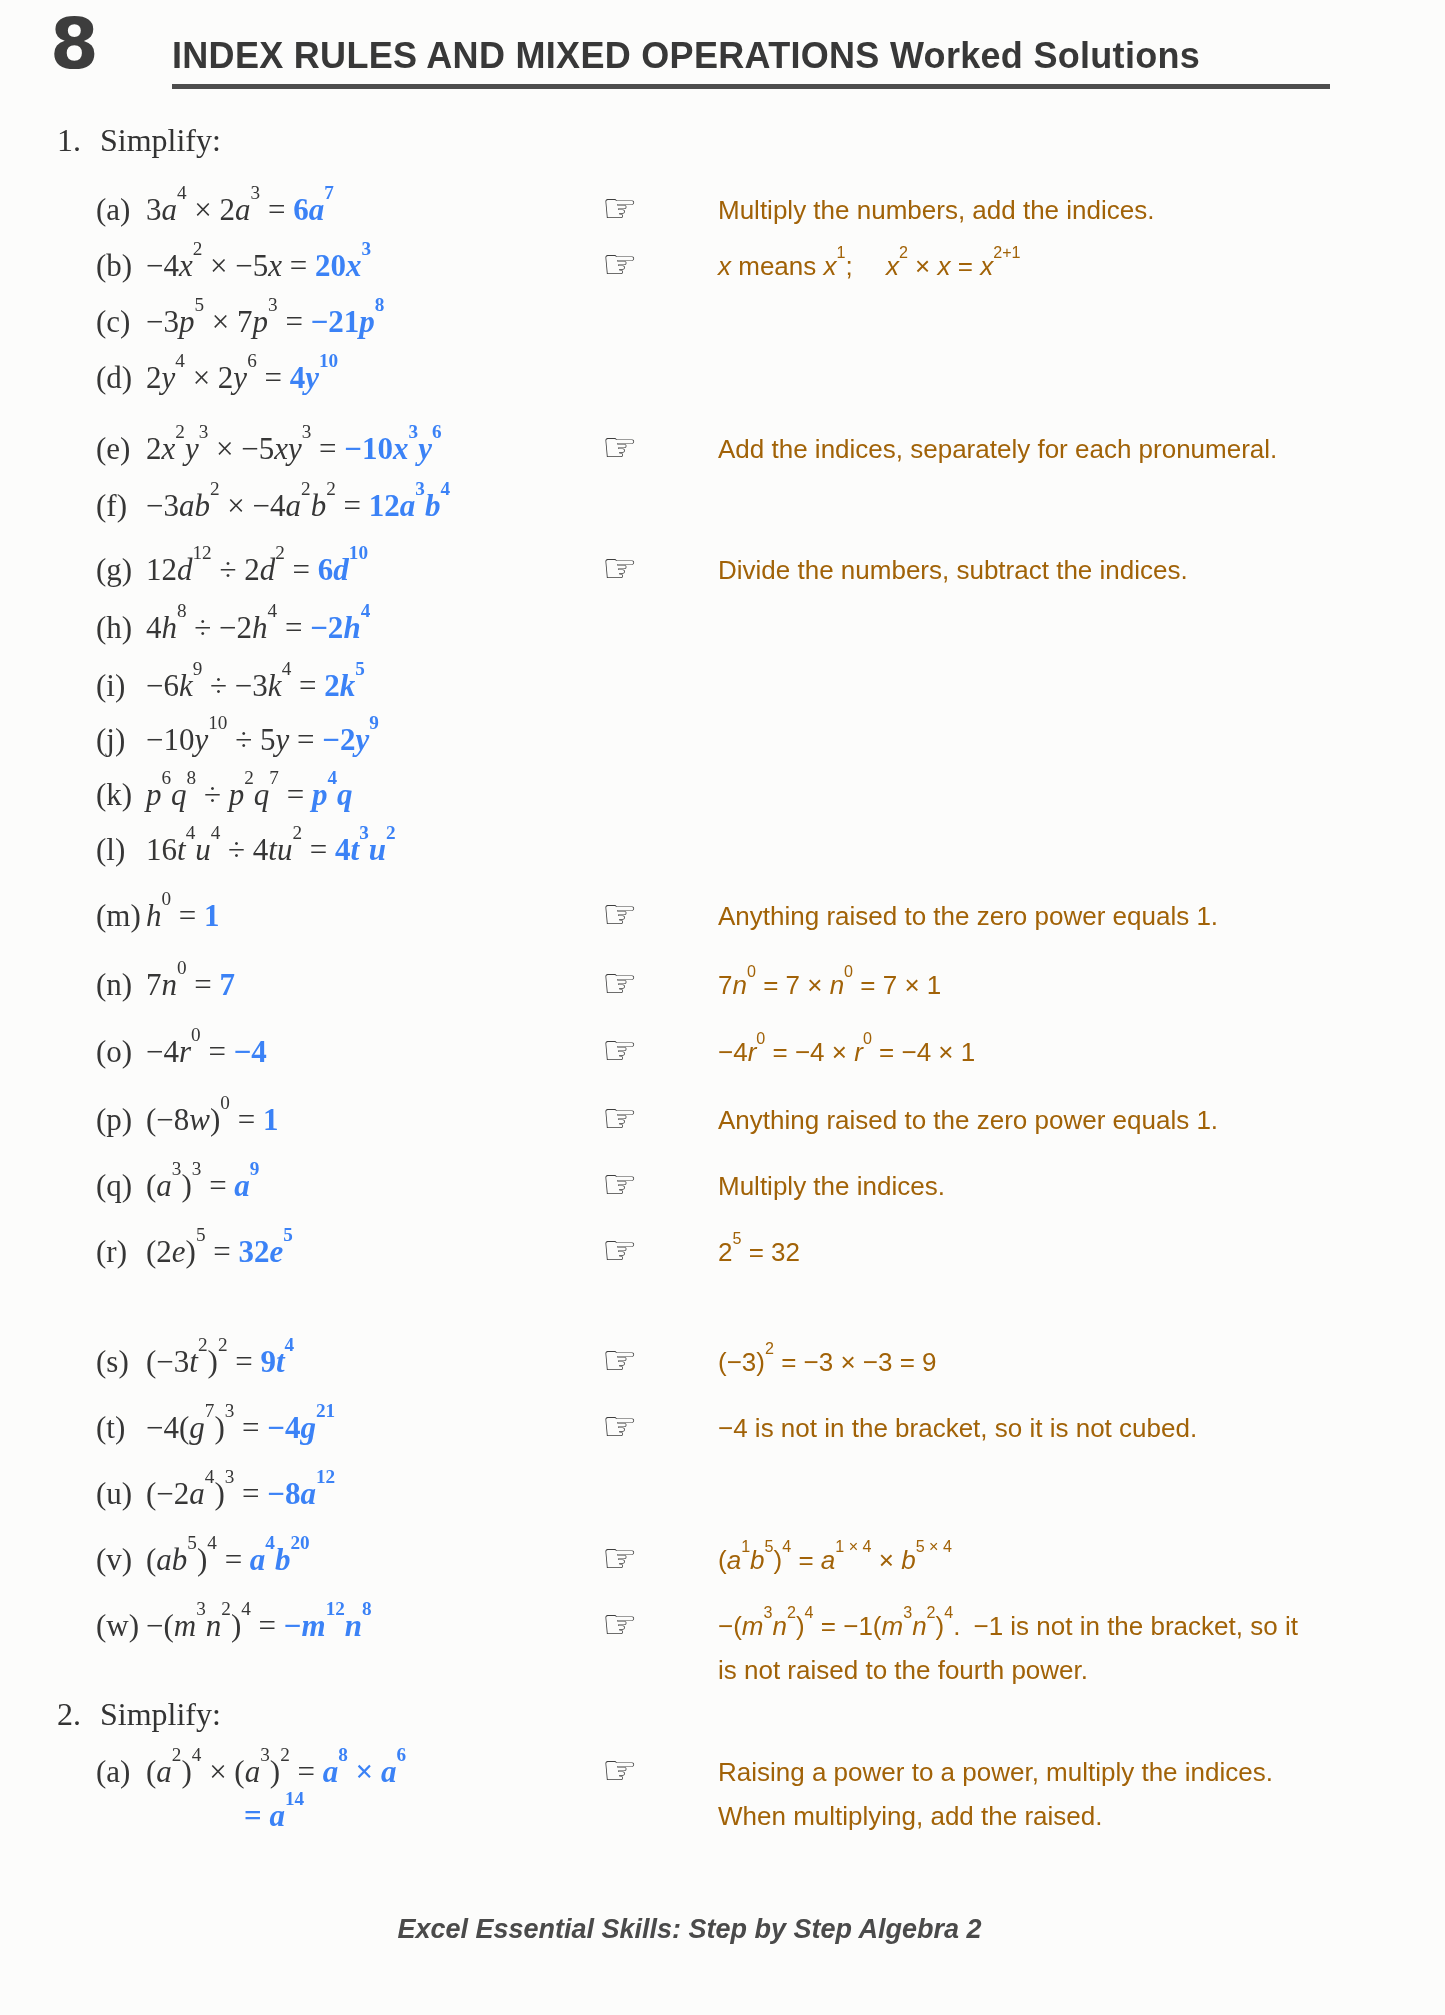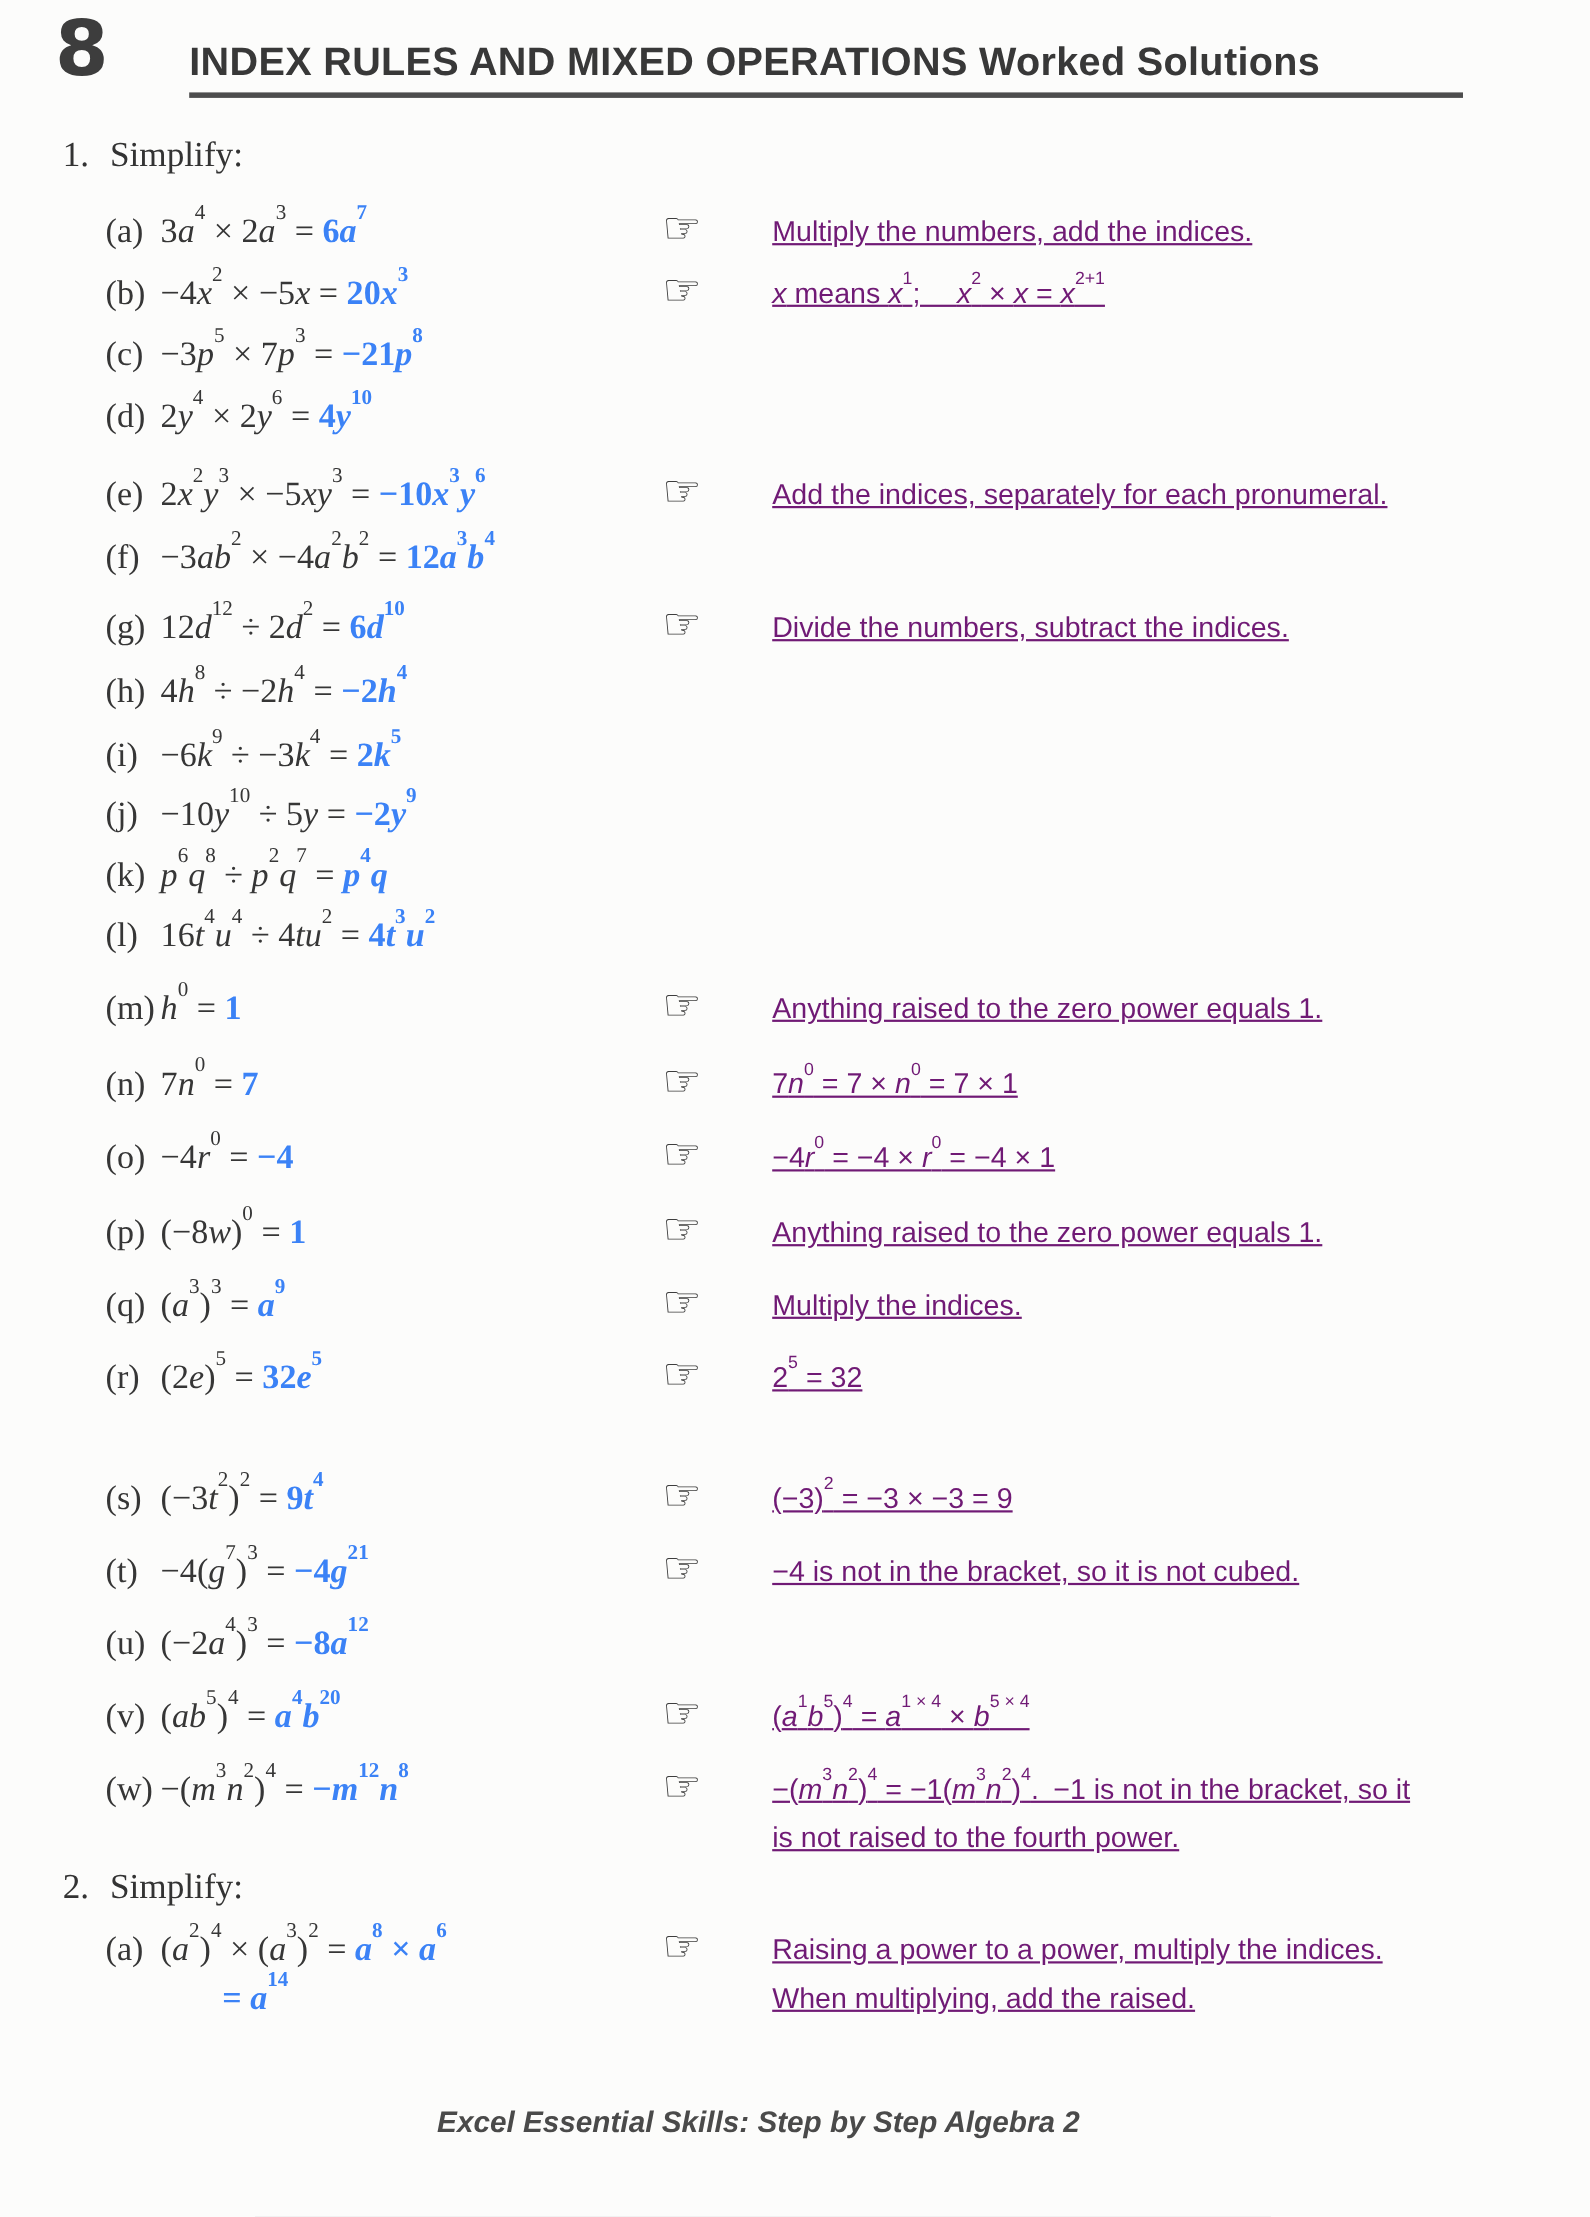--- a/index.html
+++ b/index.html
@@ -13,24 +13,24 @@
   
   .shead{position:absolute;left:0;width:1445px;font:32px/44px "Liberation Serif",serif;color:#333;}
   .snum{position:absolute;left:57px;}
   .stext{position:absolute;left:100px;}
   
   .row{position:absolute;left:0;width:1445px;font:31px/44px "Liberation Serif",serif;color:#363636;}
   .plabel{position:absolute;left:96px;width:48px;}
   .eq{position:absolute;left:146px;top:0;white-space:nowrap;}
   .eq i{font-style:italic;}
   .answer{font-weight:700;color:#3b82f6;}
-  .eq2{display:block;margin-left:56px;font-family:Liberation Serif, serif;}
+  .eq2{display:block;margin-left:98px;font-family:Liberation Serif, serif;}
   sup{font-size:.62em;line-height:0;position:relative;top:-.48em;}
   .hand{position:absolute;left:602px;top:-4px;font:40px/48px "DejaVu Sans",sans-serif;color:#3e3e3e;}
-  .note{position:absolute;left:702px;top:0;width:710px;font:26px/44px "Liberation Sans",sans-serif;color:#701a75;text-decoration:underline;}
+  .note{position:absolute;left:718px;top:0;width:710px;font:26px/44px "Liberation Sans",sans-serif;color:#a16207;}
   .note i{font-style:italic;}
   .nline{display:block;}
   
   .footer{position:absolute;left:0;top:1912px;width:1445px;text-align:center;transform:translateX(-33px);
           font:bold italic 27px/34px "Liberation Sans",sans-serif;color:#4a4a4a;}
 </style>
 </head>
 <body>
 
 <div class="page" style="background: rgb(252, 252, 251); color: rgb(58, 58, 58);">

